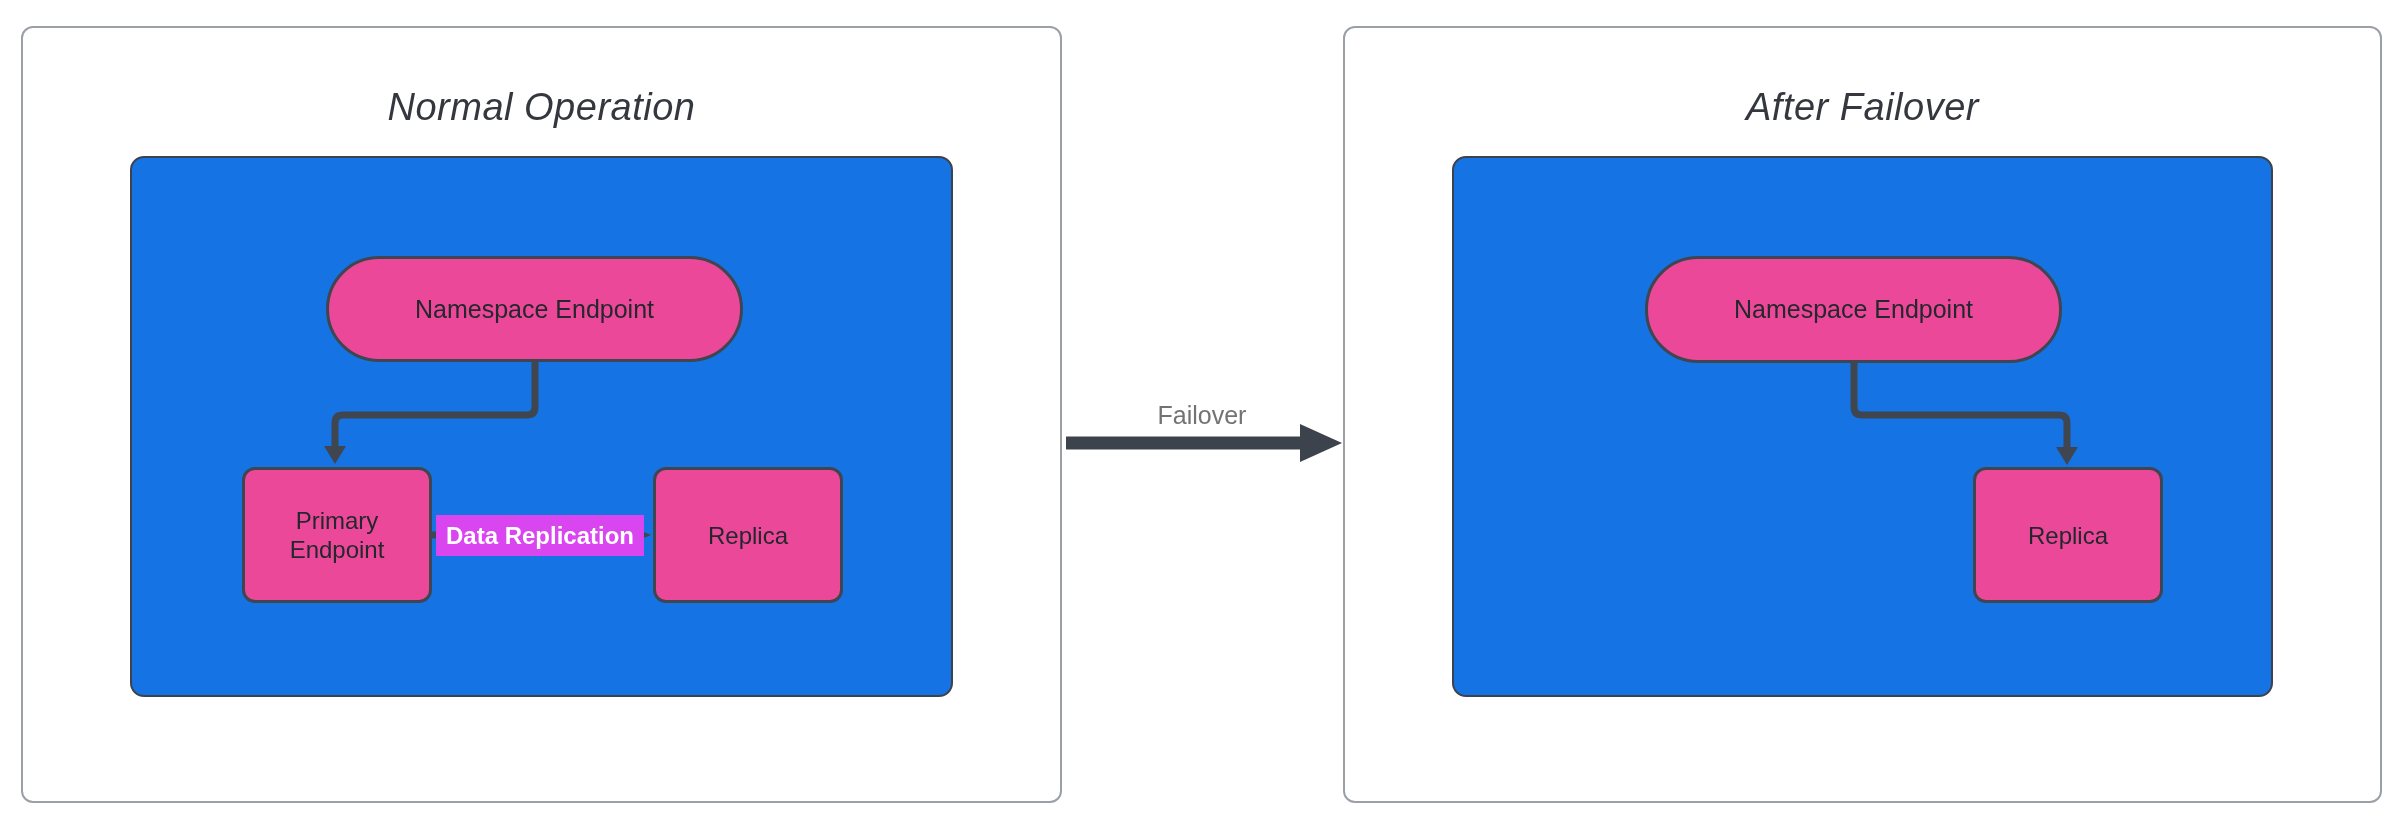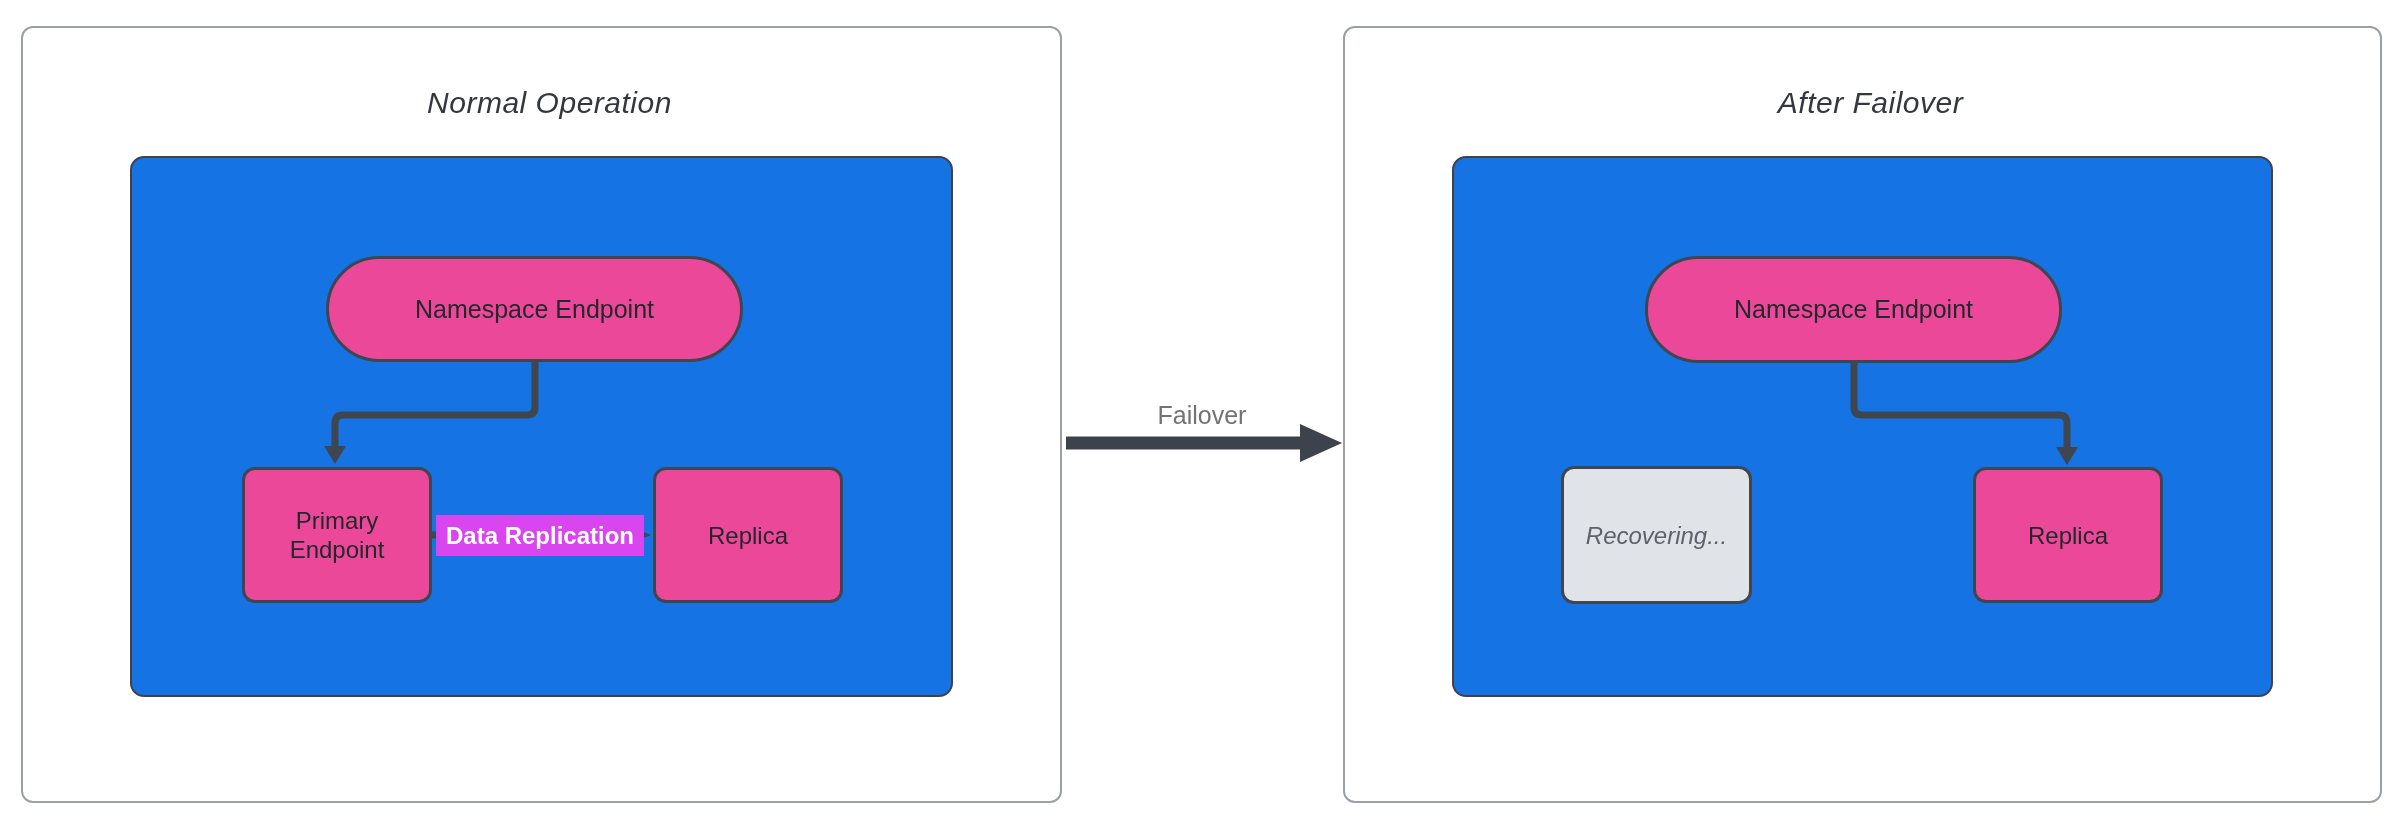--- a/index.html
+++ b/index.html
@@ -14,24 +14,23 @@
     position:absolute;
     border:2px solid #9BA0A7;
     border-radius:12px;
     background:#ffffff;
     box-sizing:border-box;
   }
   .panel-title{
     position:absolute;
     text-align:center;
     font-style:italic;
-    font-size:30px;
+    font-size:38px;
     color:#34383E;
     letter-spacing:0.5px;
-    margin-left:8px;
   }
   .cluster{
     position:absolute;
     background:#1573E3;
     border:2.5px solid #3D434D;
     border-radius:14px;
     box-sizing:border-box;
   }
   .node{
     position:absolute;
@@ -103,23 +102,20 @@
   </div>
 
   <div class="panel" style="left:1343px;top:26px;width:1039px;height:777px;"></div>
   <div class="panel-title" style="left:1343px;top:86px;width:1039px;">After Failover</div>
   <div class="cluster" style="left:1452px;top:156px;width:821px;height:541px;"></div>
 
   <div class="node pill" style="left:1645px;top:256px;width:417px;height:107px;">
     <span>Namespace Endpoint</span>
   </div>
 
-  <div class="node rect recovering" style="left:1561px;top:466px;width:191px;height:138px;">
-    <span>Recovering...</span>
-  </div>
 
   <div class="node rect" style="left:1973px;top:467px;width:190px;height:136px;">
     <span>Replica</span>
   </div>
 
   <svg class="overlay" width="2407" height="828" viewBox="0 0 2407 828">
 
     <path d="M535 362 L535 407 Q535 415 527 415 L343 415 Q335 415 335 423 L335 447" fill="none" stroke="#40464F" stroke-width="7"></path>
     <polygon points="335,464 324,446 346,446" fill="#40464F"></polygon>
 

